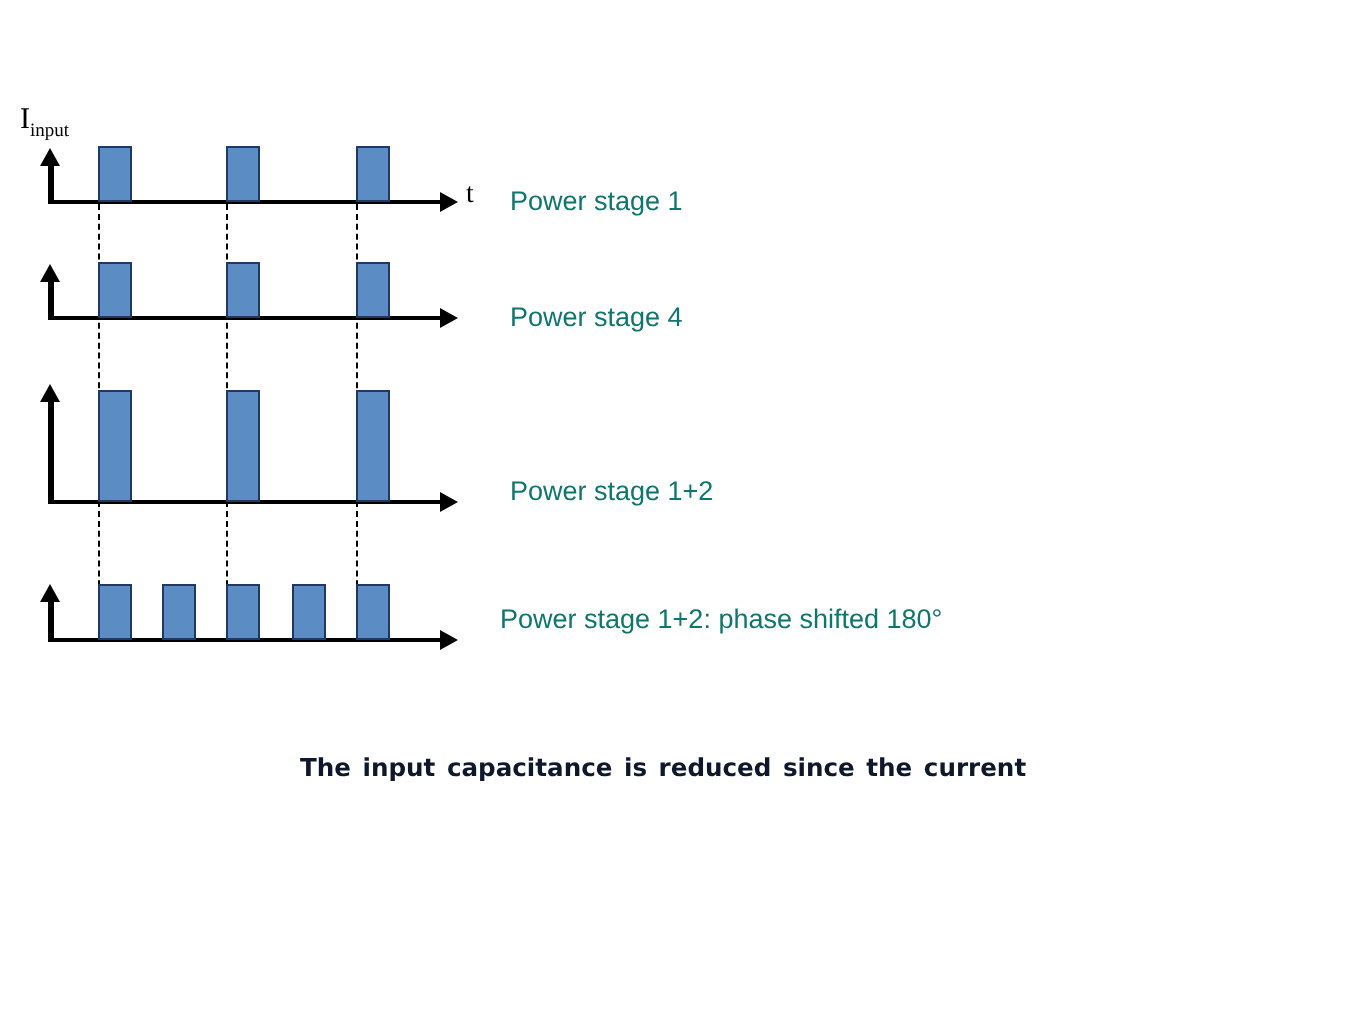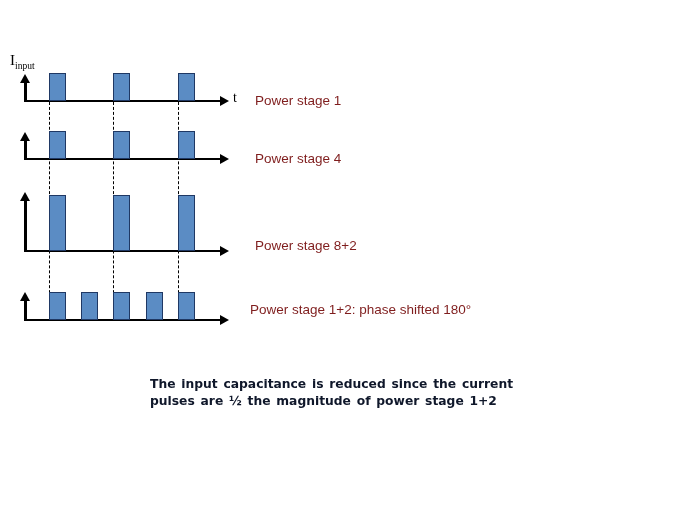--- a/index.html
+++ b/index.html
@@ -49,21 +49,21 @@
   .dashline{
     position:absolute;width:0;
     border-left:1.6px dashed #000;
   }
 
   
   .rowlabel{
     position:absolute;
     font-family:"Liberation Sans", sans-serif;
     font-size:13.5px;
-    color:#7f1d1d;
+    color:#0f766e;
     white-space:nowrap;
   }
   #ylabel{
     position:absolute;
     font-family:"Liberation Serif", serif;
     font-size:15px;
     color:#000;
     white-space:nowrap;
   }
   #ylabel sub{font-size:9.5px;}
@@ -123,38 +123,37 @@
     <div class="pulse" style="left:178px;top:131px;width:17px;height:28px;"></div>
     <div class="rowlabel" style="left:255px;top:151px;">Power stage 4</div>
 
     <div class="axis-line baseline" style="left:24px;top:250px;width:197px;"></div>
     <div class="arrow-right" style="left:220px;top:246px;"></div>
     <div class="axis-line vaxis" style="left:24px;top:200px;height:51px;"></div>
     <div class="arrow-up" style="left:20px;top:192px;"></div>
     <div class="pulse" style="left:49px;top:195px;width:17px;height:56px;"></div>
     <div class="pulse" style="left:113px;top:195px;width:17px;height:56px;"></div>
     <div class="pulse" style="left:178px;top:195px;width:17px;height:56px;"></div>
-    <div class="rowlabel" style="left:255px;top:238px;">Power stage 8+2</div>
+    <div class="rowlabel" style="left:255px;top:238px;">Power stage 1+2</div>
 
     <div class="axis-line baseline" style="left:24px;top:319px;width:197px;"></div>
     <div class="arrow-right" style="left:220px;top:315px;"></div>
     <div class="axis-line vaxis" style="left:24px;top:300px;height:20px;"></div>
     <div class="arrow-up" style="left:20px;top:292px;"></div>
     <div class="pulse" style="left:49px;top:292px;width:17px;height:28px;"></div>
     <div class="pulse" style="left:81px;top:292px;width:17px;height:28px;"></div>
     <div class="pulse" style="left:113px;top:292px;width:17px;height:28px;"></div>
     <div class="pulse" style="left:146px;top:292px;width:17px;height:28px;"></div>
     <div class="pulse" style="left:178px;top:292px;width:17px;height:28px;"></div>
     <div class="rowlabel" style="left:250px;top:302px;">Power stage 1+2: phase shifted 180°</div>
 
   </div>
 
   <div id="caption">
     <div>The input capacitance is reduced since the current</div>
-    <div>pulses are ½ the magnitude of power stage 1+2</div>
   </div>
 
   <div id="related">
     
 
     
 
     
   </div>
 

